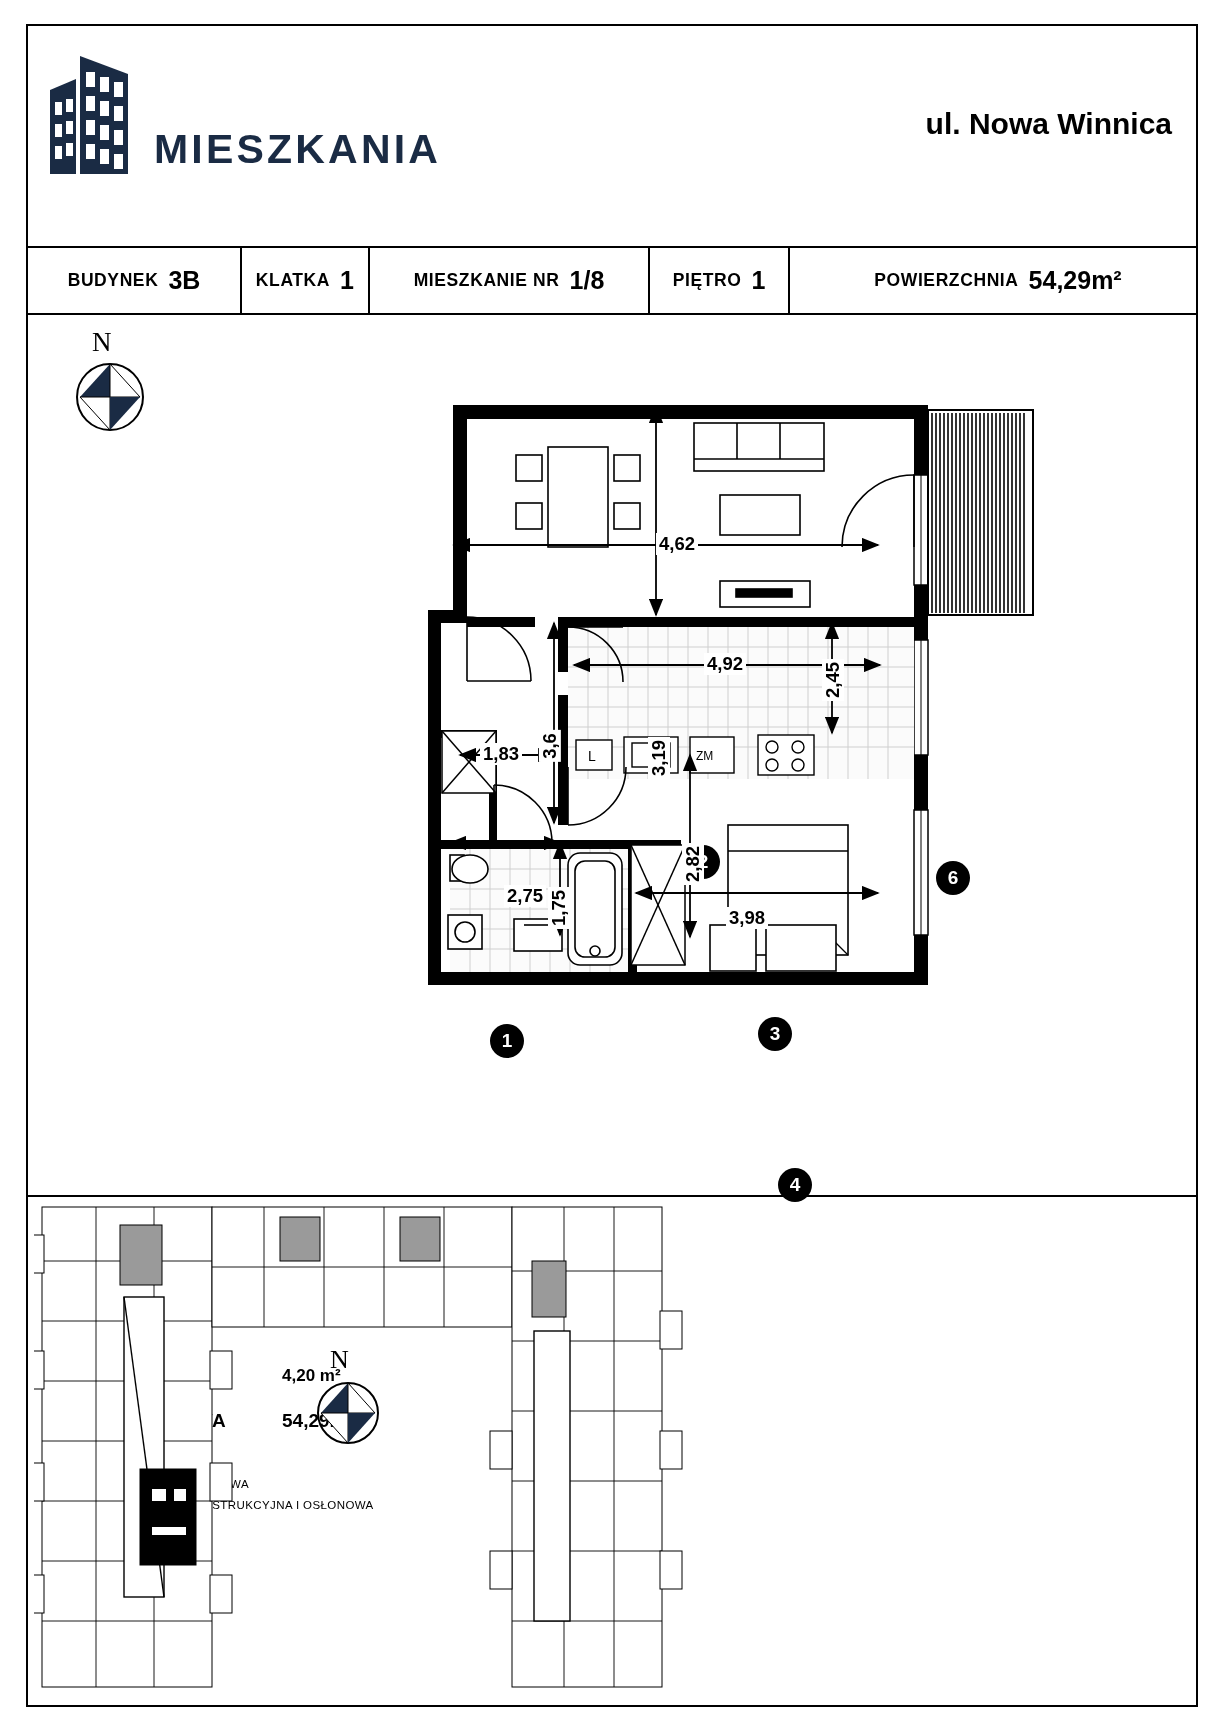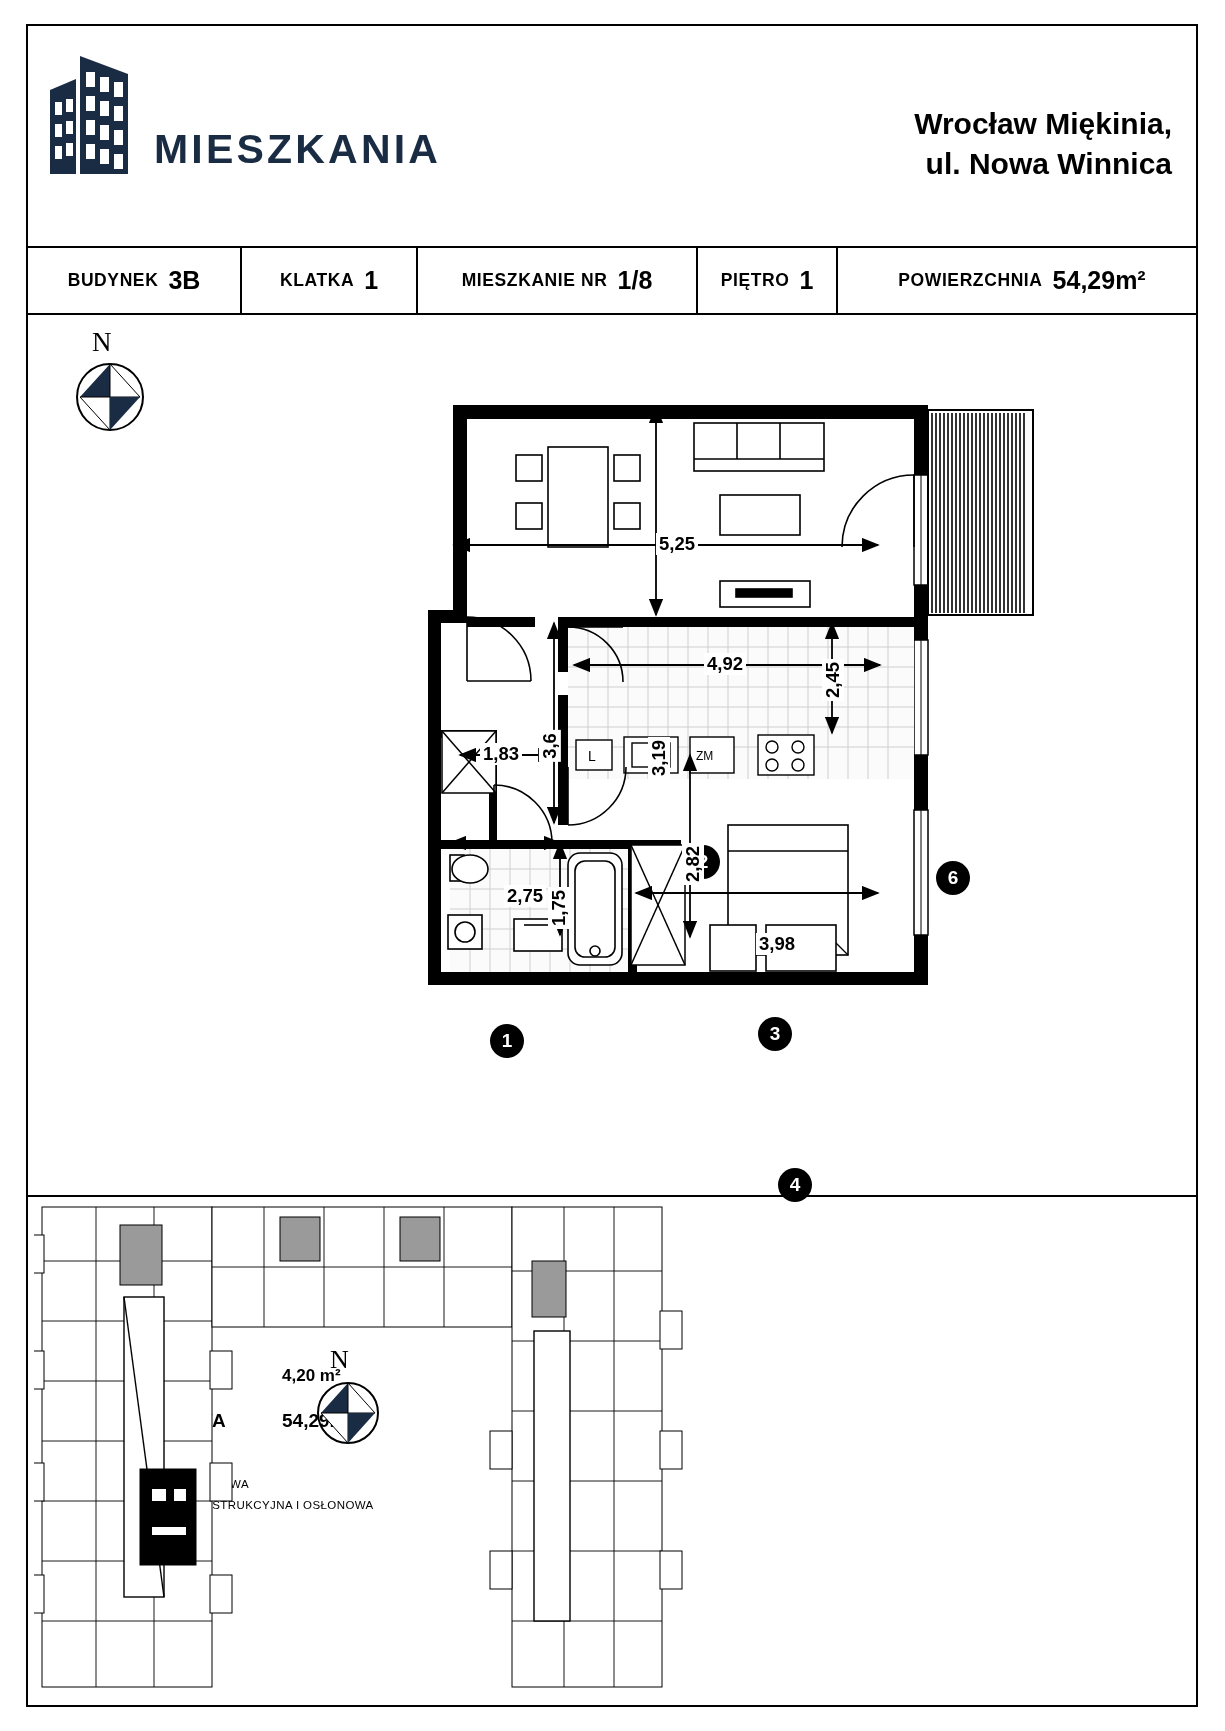--- a/index.html
+++ b/index.html
@@ -86,21 +86,21 @@
   .infocell .lab {
     font-size: 17.5px;
     font-weight: bold;
     letter-spacing: 0.6px;
   }
   .infocell .val {
     font-size: 25px;
     font-weight: bold;
   }
   .c1 { width: 214px; }
-  .c2 { width: 176px; }
+  .c2 { width: 128px; justify-content: flex-end; }
   .c3 { width: 280px; }
   .c4 { width: 140px; }
   .c5 { flex: 1; }
 
   
   .plan {
     position: absolute;
     left: 0; top: 289px;
     width: 100%;
     height: 1060px;
@@ -260,21 +260,20 @@
               <rect x="5" y="90" width="7" height="13"></rect>
               <rect x="16" y="87" width="7" height="13"></rect>
             </g>
           </svg>
         </span>
         <span class="logo-text">
           <span>MIESZKANIA</span><br>
         </span>
       </div>
       <div class="title-block">
-        <div>Wrocław Miękinia,</div>
         <div>ul. Nowa Winnica</div>
       </div>
     </div>
 
     <div class="infobar">
       <div class="infocell c1">
         <span class="lab">BUDYNEK</span>
         <span class="val">3B</span>
       </div>
       <div class="infocell c2">
@@ -547,29 +546,29 @@
 
           <line x1="42" y1="498" x2="152" y2="498" marker-start="url(#arS)" marker-end="url(#ar)"></line>
 
           <line x1="152" y1="498" x2="152" y2="590" marker-start="url(#arS)" marker-end="url(#ar)"></line>
 
           <line x1="228" y1="548" x2="470" y2="548" marker-start="url(#arS)" marker-end="url(#ar)"></line>
         </g>
       </svg>
 
       <div class="dim" style="left:610px; top:432px; transform:rotate(-90deg);">3,19</div>
-      <div class="dim" style="left:628px; top:218px;">5,25</div>
+      <div class="dim" style="left:628px; top:218px;">4,62</div>
       <div class="dim" style="left:676px; top:338px;">4,92</div>
       <div class="dim" style="left:784px; top:354px; transform:rotate(-90deg);">2,45</div>
       <div class="dim" style="left:506px; top:420px; transform:rotate(-90deg);">3,6</div>
       <div class="dim" style="left:452px; top:428px;">1,83</div>
       <div class="dim" style="left:644px; top:538px; transform:rotate(-90deg);">2,82</div>
       <div class="dim" style="left:476px; top:570px;">2,75</div>
       <div class="dim" style="left:510px; top:582px; transform:rotate(-90deg);">1,75</div>
-      <div class="dim" style="left:728px; top:592px;margin-top:26px;">3,98</div>
+      <div class="dim" style="left:698px; top:592px;">3,98</div>
     </div>
 
     <div class="summary">
       <div class="sumrow row-balkon">
         <span class="k">BALKON</span>
         <span class="v">4,20  m²</span>
       </div>
       <div class="sumrow row-uzyt">
         <span class="k">POW. UŻYTKOWA</span>
         <span class="v">54,29m²</span>

